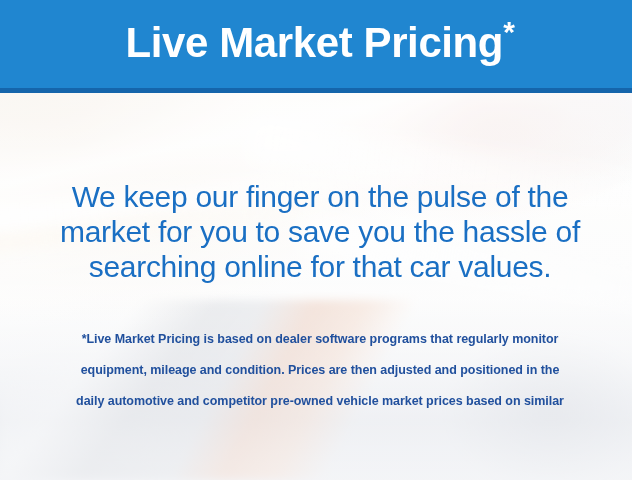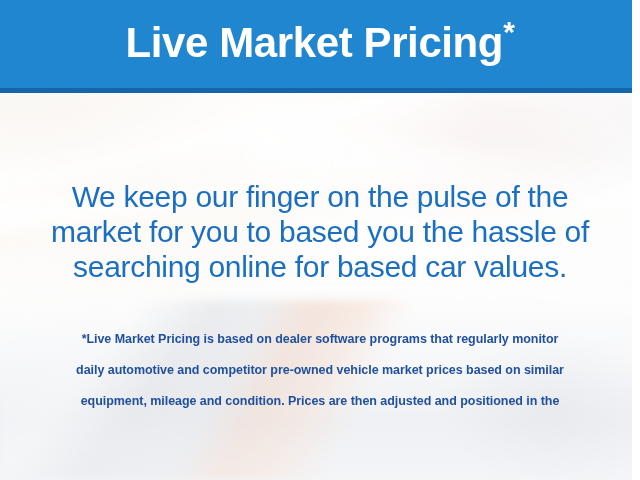--- a/index.html
+++ b/index.html
@@ -246,25 +246,25 @@
 
   <div class="header-bar">
     <h1 class="header-title"><span>Live Market Pricing</span><span class="asterisk">*</span></h1>
   </div>
   <div class="header-rule"></div>
 
   <div class="content">
 
     <p class="headline">
       <span class="hl-line">We keep our finger on the pulse of the</span>
-      <span class="hl-line">market for you to based you the hassle of</span>
-      <span class="hl-line">searching online for based car values.</span>
+      <span class="hl-line">market for you to save you the hassle of</span>
+      <span class="hl-line">searching online for that car values.</span>
     </p>
 
     <p class="disclaimer">
       <span class="dc-line">*Live Market Pricing is based on dealer software programs that regularly monitor</span>
+      <span class="dc-line">equipment, mileage and condition. Prices are then adjusted and positioned in the</span>
       <span class="dc-line">daily automotive and competitor pre-owned vehicle market prices based on similar</span>
-      <span class="dc-line">equipment, mileage and condition. Prices are then adjusted and positioned in the</span>
     </p>
 
   </div>
 
 </div>
 
 </body></html>

